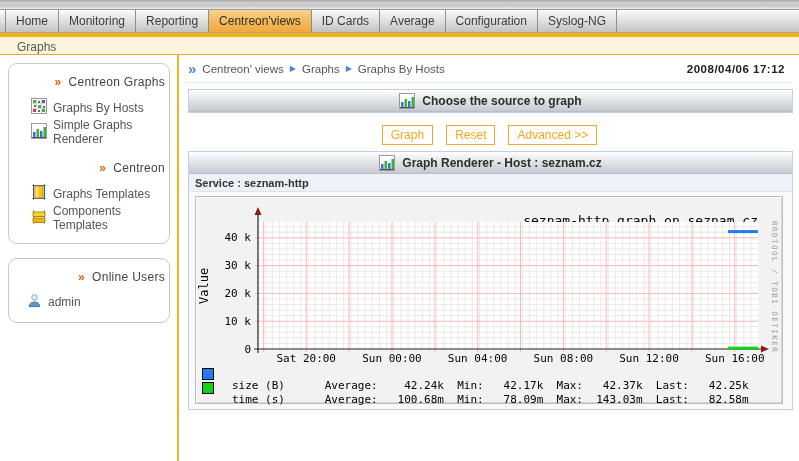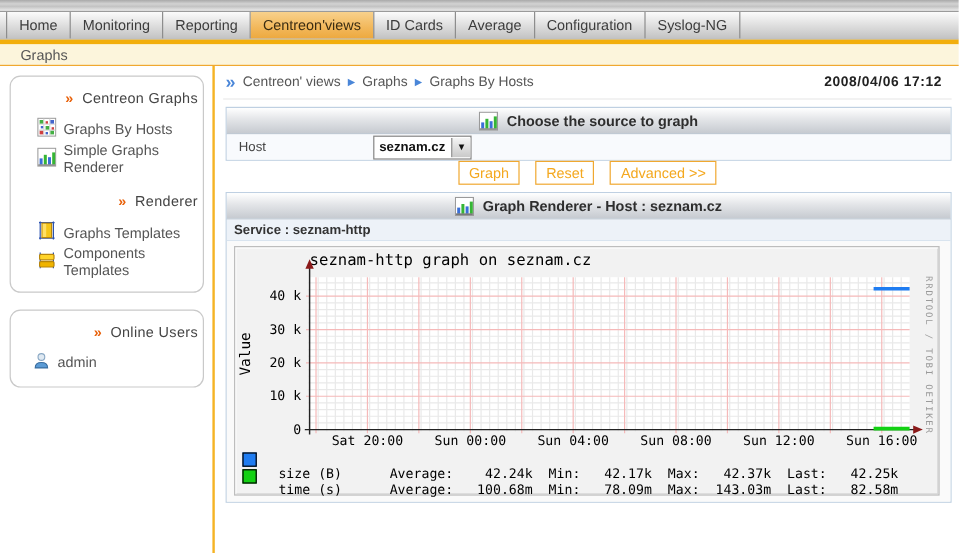--- a/index.html
+++ b/index.html
@@ -53,33 +53,33 @@
     border-bottom:1px solid #b4bfca;box-sizing:border-box;justify-content:center;}
   .box-header .hdr-label{font-size:12px;font-weight:bold;color:#2e2e2e;}
   .host-row{height:21px;background:#f8fafd;display:flex;align-items:center;font-size:11px;color:#444;}
   .host-label{width:112px;padding-left:10px;}
   .select{display:flex;align-items:center;height:18px;border:1px solid #848484;background:#fff;cursor:pointer;}
   .sel-text{font-size:11px;font-weight:bold;color:#111;padding:0 4px;min-width:56px;}
   .sel-btn{width:15px;height:16px;background:linear-gradient(180deg,#f4f4f4,#c9c9c9);
     border-left:1px solid #848484;display:flex;align-items:center;justify-content:center;
     font-size:8px;color:#111;}
 
-  .buttons-row{margin:0 0 6px 0;height:20px;display:flex;justify-content:center;gap:13px;}
+  .buttons-row{margin:12px 0 6px 0;height:20px;display:flex;justify-content:center;gap:13px;}
   .btn{height:20px;line-height:18px;padding:0 8px;background:#fff;border:1px solid #f0a830;
     color:#f4a81f;font-size:12px;cursor:pointer;box-sizing:border-box;}
 
   .service-row{height:18px;line-height:18px;background:#edf2f8;border-bottom:1px solid #d9e4ef;
     font-size:11px;font-weight:bold;color:#333;padding-left:6px;box-sizing:border-box;}
   .graph-area{background:#fafafa;padding:4px 6px 5px 6px;}
 
   
   .rrd{position:relative;width:586px;height:206px;background:#f2f2f2;
     border:1px solid #bdbdbd;box-shadow:inset 1px 1px 0 #ffffff, inset -1px -1px 0 #d6d6d6;
     font-family:"DejaVu Sans Mono",monospace;}
-  .rrd-title{position:absolute;left:62px;top:4px;width:500px;text-align:left;
+  .rrd-title{position:absolute;left:62px;top:16px;width:500px;text-align:right;
     font-size:13px;color:#000;white-space:nowrap;}
   .rrd-ylabel{position:absolute;left:1px;top:25px;height:127px;width:14px;
     writing-mode:vertical-rl;transform:rotate(180deg);display:flex;align-items:center;justify-content:center;
     font-size:12px;color:#000;}
   .rrd-watermark{position:absolute;right:3px;top:24px;height:160px;
     writing-mode:vertical-rl;font-size:7.5px;letter-spacing:1.5px;color:#9a9a9a;white-space:nowrap;}
   .rrd-plot-svg{position:absolute;left:0;top:0;}
   .rrd-legend{position:absolute;left:6px;top:170px;}
   .rrd-legend-row{display:flex;align-items:flex-start;height:14px;}
   .swatch{width:10px;height:10px;border:1px solid #000;margin:1px 6px 0 0;flex:0 0 auto;}
@@ -137,21 +137,21 @@
                   <rect x="0.5" y="0.5" width="15" height="15" fill="#fff" stroke="#9a9a9a"></rect>
                   <rect x="2" y="9" width="2.5" height="5" fill="#3a6fd8"></rect>
                   <rect x="5.5" y="6" width="2.5" height="8" fill="#35b535"></rect>
                   <rect x="9" y="8" width="2.5" height="6" fill="#3a6fd8"></rect>
                   <rect x="12.5" y="4" width="2.5" height="10" fill="#35b535"></rect>
                   <path d="M1 14.5h14" stroke="#555"></path>
                 </svg></span>
               <span>Simple Graphs Renderer</span>
             </div>
             <div class="side-gap"></div>
-            <div class="side-title"><span class="chev">»</span><span>Renderer</span></div>
+            <div class="side-title"><span class="chev">»</span><span>Centreon</span></div>
             <div class="side-item">
               <span><svg viewBox="0 0 16 16" width="16" height="16">
                   <path d="M1.5 1.5h13M1.5 14.5h13" stroke="#2a52b0"></path>
                   <rect x="4" y="2" width="8" height="12" fill="#f5c518" stroke="#b8860b"></rect>
                   <rect x="4.5" y="2.5" width="3" height="11" fill="#ffe066"></rect>
                   <path d="M2.5 0.5v15M13.5 0.5v15" stroke="#2a52b0"></path>
                 </svg></span>
               <span>Graphs Templates</span>
             </div>
             <div class="side-item">
@@ -196,27 +196,20 @@
         <div class="box-header">
           <svg viewBox="0 0 16 16" width="16" height="16">
               <rect x="0.5" y="0.5" width="15" height="15" fill="#fff" stroke="#9a9a9a"></rect>
               <rect x="2" y="9" width="2.5" height="5" fill="#3a6fd8"></rect>
               <rect x="5.5" y="6" width="2.5" height="8" fill="#35b535"></rect>
               <rect x="9" y="8" width="2.5" height="6" fill="#3a6fd8"></rect>
               <rect x="12.5" y="4" width="2.5" height="10" fill="#35b535"></rect>
               <path d="M1 14.5h14" stroke="#555"></path>
             </svg>
           <span class="hdr-label">Choose the source to graph</span>
-        </div>
-        <div class="host-row">
-          <span class="host-label">Host</span>
-          <span class="select">
-            <span class="sel-text">seznam.cz</span>
-            <span class="sel-btn">▼</span>
-          </span>
         </div>
       </div>
 
       <div class="buttons-row">
           <div class="btn">Graph</div>
           <div class="btn">Reset</div>
           <div class="btn">Advanced &gt;&gt;</div>
         </div>
 
       <div class="box renderer">

